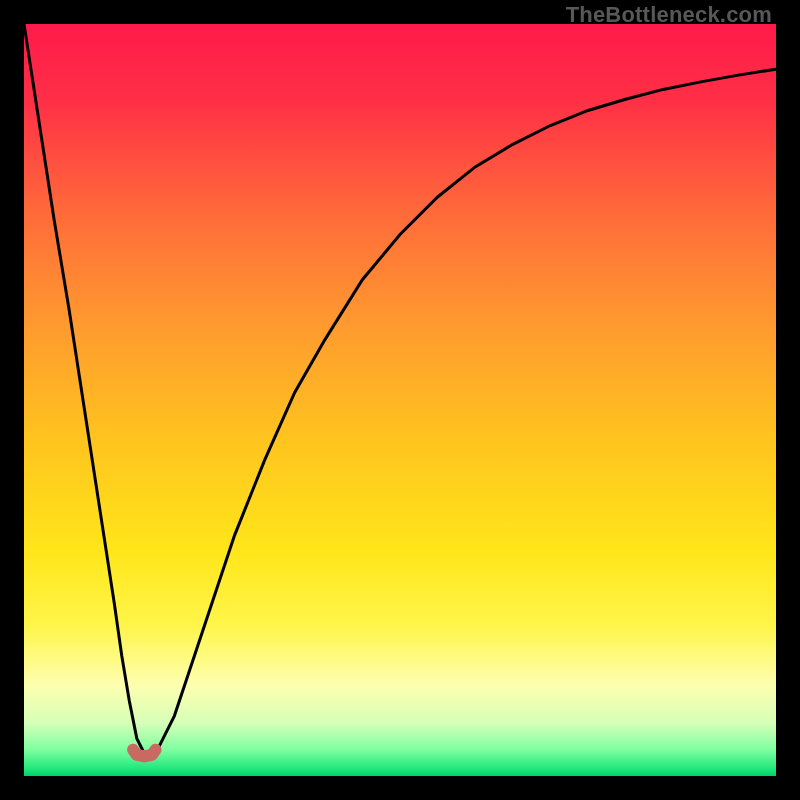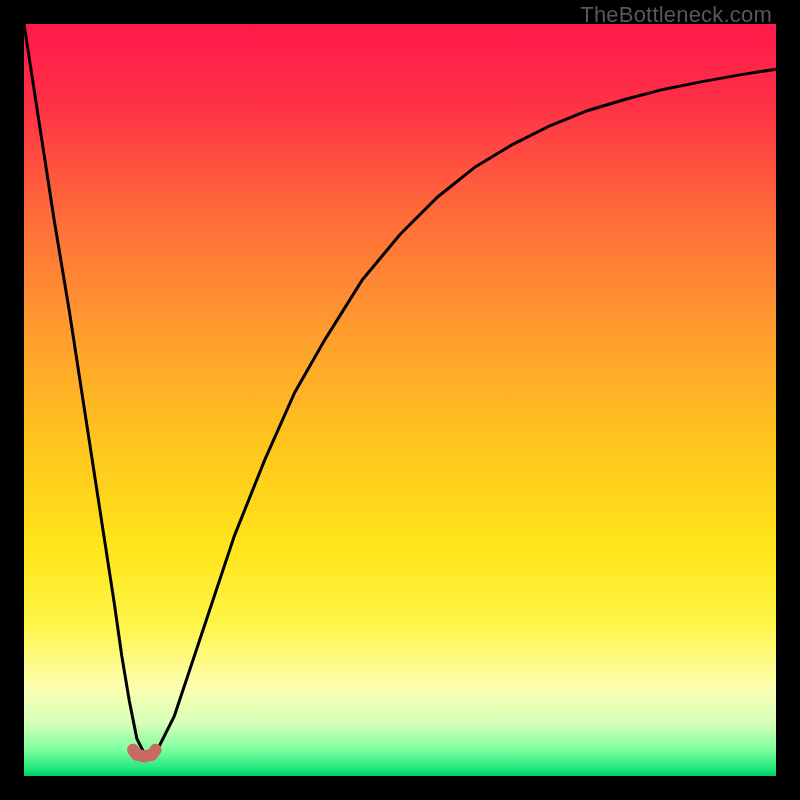--- a/index.html
+++ b/index.html
@@ -24,21 +24,21 @@
     top: 0;
     width: 752px;
     height: 752px;
   }
   .watermark {
     position: absolute;
     top: 2px;
     right: 28px;
     font-family: Arial, Helvetica, sans-serif;
     font-size: 22px;
-    font-weight: 400;
+    font-weight: 700;
     color: #585858;
     letter-spacing: 0.2px;
   }
 </style>
 </head>
 <body>
 
 <div class="frame">
   <svg class="plot-area" viewBox="0 0 752 752" preserveAspectRatio="none">
     <defs>

